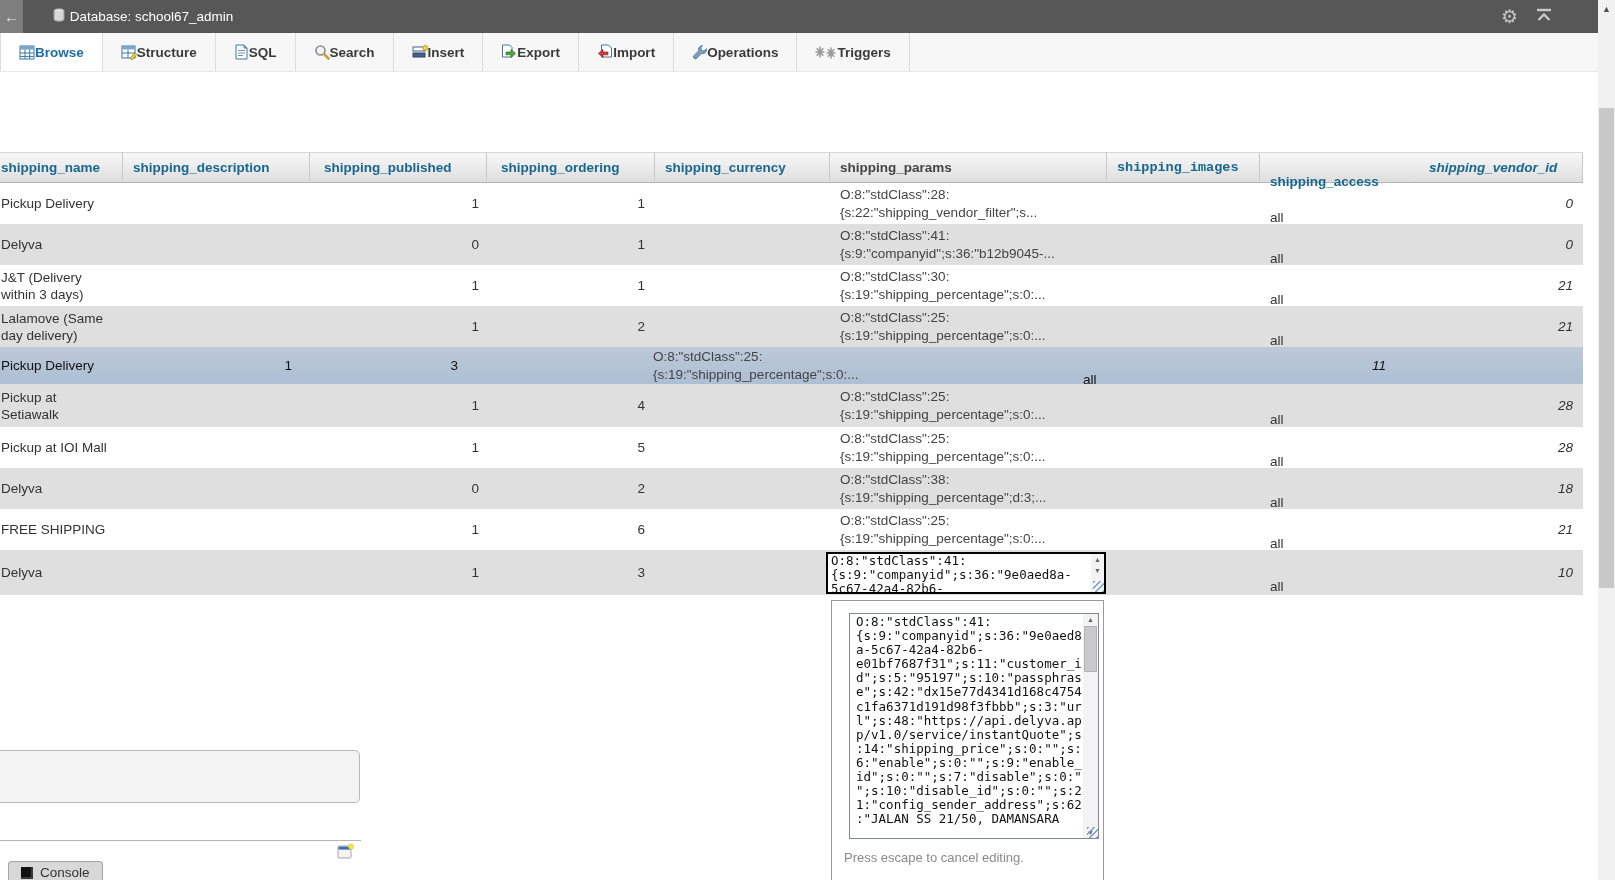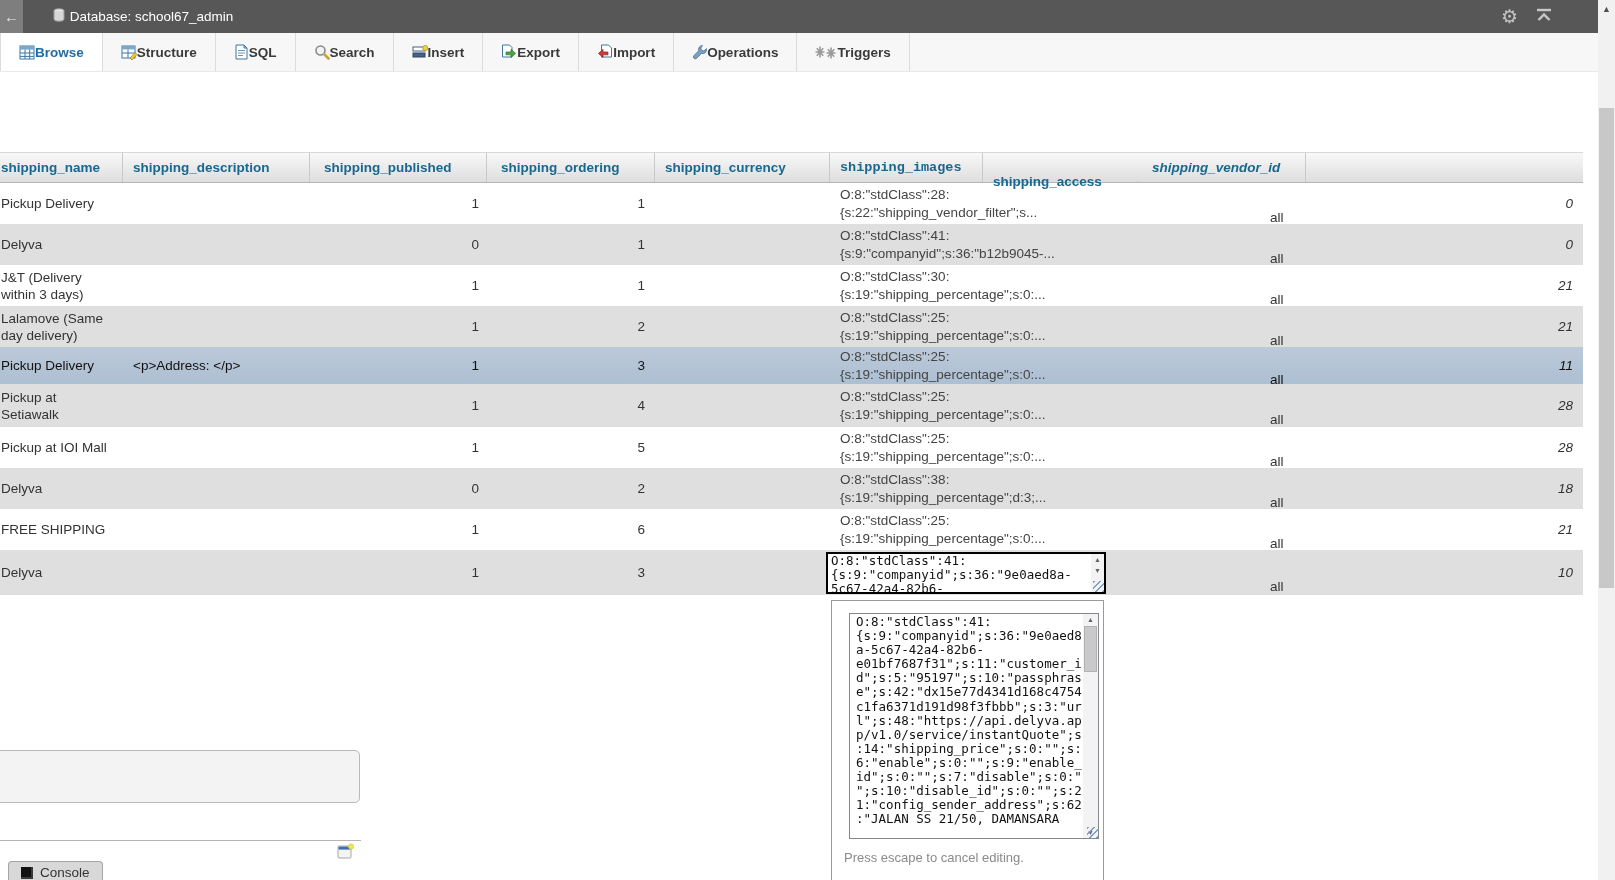--- a/index.html
+++ b/index.html
@@ -239,20 +239,21 @@
   </div>
 
 <div class="grid">
   <div class="grid-inner">
     <div class="hrow">
         <div class="hcell c0">shipping_name</div>
         <div class="hcell c1">shipping_description</div>
         <div class="hcell c2">shipping_published</div>
         <div class="hcell c3">shipping_ordering</div>
         <div class="hcell c4">shipping_currency</div>
+        <div class="hcell c5">shipping_params</div>
         <div class="hcell c6">shipping_images</div>
         <div class="hcell c7">shipping_access</div>
         <div class="hcell c8">shipping_vendor_id</div>
       </div>
     <div id="tbody">
         <div class="row" style="height: 41px;">
           <div class="cell c0">Pickup Delivery</div>
           <div class="cell c1"></div>
           <div class="cell c2">1</div>
           <div class="cell c3">1</div>
@@ -312,21 +313,20 @@
               <div>O:8:"stdClass":25:</div>
               <div>{s:19:"shipping_percentage";s:0:...</div>
             </div>
           </div>
           <div class="cell c6"></div>
           <div class="cell c7">all</div>
           <div class="cell c8">21</div>
         </div>
         <div class="row selected" style="height: 37px;">
           <div class="cell c0">Pickup Delivery</div>
-          <div class="cell c1">&lt;p&gt;Address: &lt;/p&gt;</div>
           <div class="cell c2">1</div>
           <div class="cell c3">3</div>
           <div class="cell c4"></div>
           <div class="cell c5">
             <div class="plines">
               <div>O:8:"stdClass":25:</div>
               <div>{s:19:"shipping_percentage";s:0:...</div>
             </div>
           </div>
           <div class="cell c6"></div>

